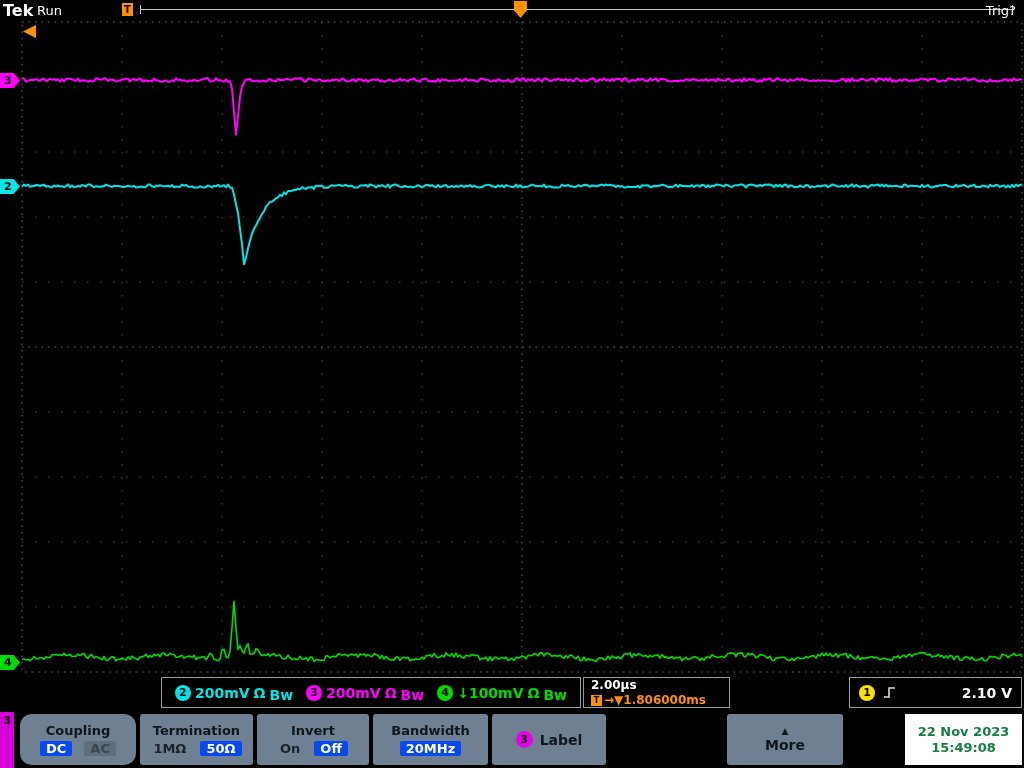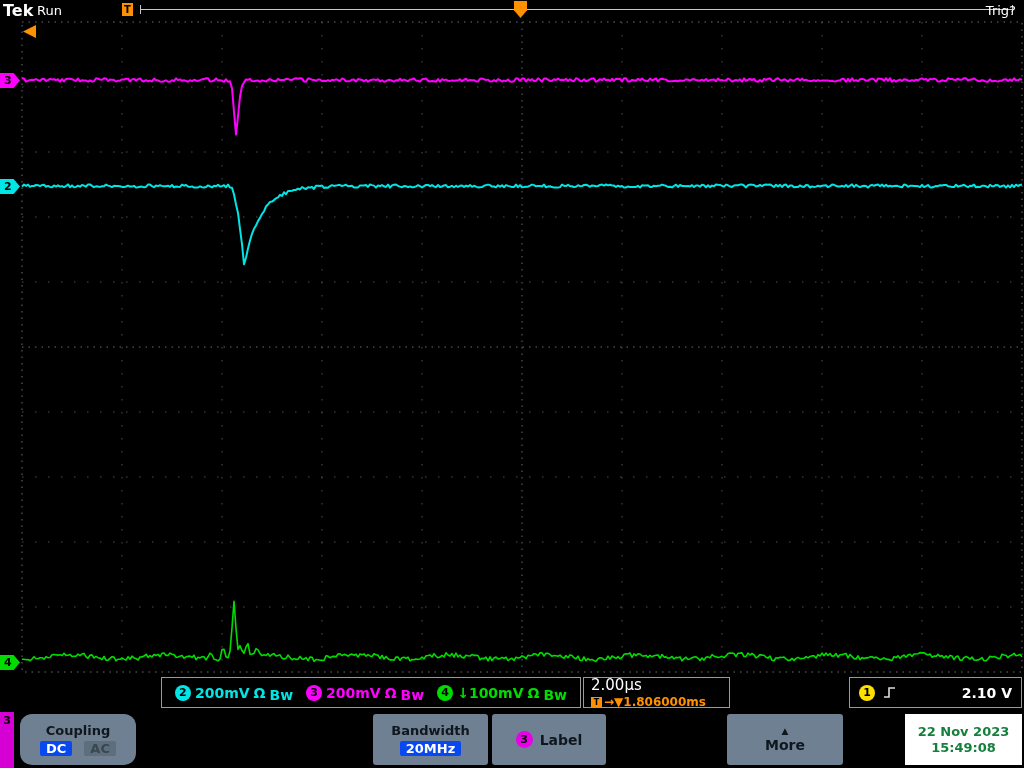--- a/index.html
+++ b/index.html
@@ -36,21 +36,21 @@
       box-sizing:border-box;z-index:2;}
   .ro-ch{left:161px;width:420px;display:flex;align-items:center;justify-content:space-evenly;}
   .chread{display:flex;align-items:center;gap:4px;font-weight:bold;font-size:14px;}
   .chread .bw{font-size:14px;align-self:flex-start;margin-top:4px;text-align:right;}
   .c2{color:#00e6e6;}.c3{color:#ff00ff;}.c4{color:#00dc00;}
   .badge{width:16px;height:16px;border-radius:50%;color:#000;font-size:11px;font-weight:bold;
          display:flex;align-items:center;justify-content:center;flex:none;}
   .b1{background:#ffe100;}.b2{background:#00e6e6;}.b3{background:#ff00ff;}.b4{background:#00dc00;}
   .ro-time{left:583px;width:147px;display:flex;flex-direction:column;justify-content:center;
            padding:1px 7px;gap:1px;}
-  .tb-scale{font-size:15px;font-weight:normal;}
+  .tb-scale{font-size:12px;font-weight:bold;}
   .tb-pos{font-size:12px;color:#ff9000;display:flex;align-items:center;gap:2px;font-weight:bold;}
   .tb-ticon{width:11px;height:11px;background:#ff9000;color:#000;font-size:8px;font-weight:bold;
             text-align:center;line-height:11px;flex:none;}
   .ro-acq{left:733px;width:113px;display:flex;flex-direction:column;justify-content:center;
           padding:1px 7px;font-size:13px;gap:1px;}
   .ro-trig{left:849px;width:173px;display:flex;align-items:center;gap:8px;padding:0 9px;}
   .tlevel{margin-left:auto;font-size:14px;font-weight:bold;}
 
   
   .menubar{position:absolute;left:0;top:712px;width:1024px;height:56px;background:#000;z-index:2;}
@@ -172,21 +172,35 @@
     <div class="chanstrip">3</div>
 
     <div class="mbtn b-coupling">
       <span class="mtitle">Coupling</span>
       <span class="orow">
         <span class="opt selected">DC</span>
         <span class="opt dim">AC</span>
       </span>
     </div>
 
-
+    <div class="mbtn b-term">
+      <span class="mtitle">Termination</span>
+      <span class="orow">
+        <span class="opt plain">1MΩ</span>
+        <span class="opt selected">50Ω</span>
+      </span>
+    </div>
+
+    <div class="mbtn b-invert">
+      <span class="mtitle">Invert</span>
+      <span class="orow">
+        <span class="opt plain">On</span>
+        <span class="opt selected">Off</span>
+      </span>
+    </div>
 
     <div class="mbtn b-bw">
       <span class="mtitle">Bandwidth</span>
       <span class="orow">
         <span class="opt selected">20MHz</span>
       </span>
     </div>
 
     <div class="mbtn b-label">
       <span class="lblbadge">3</span>

